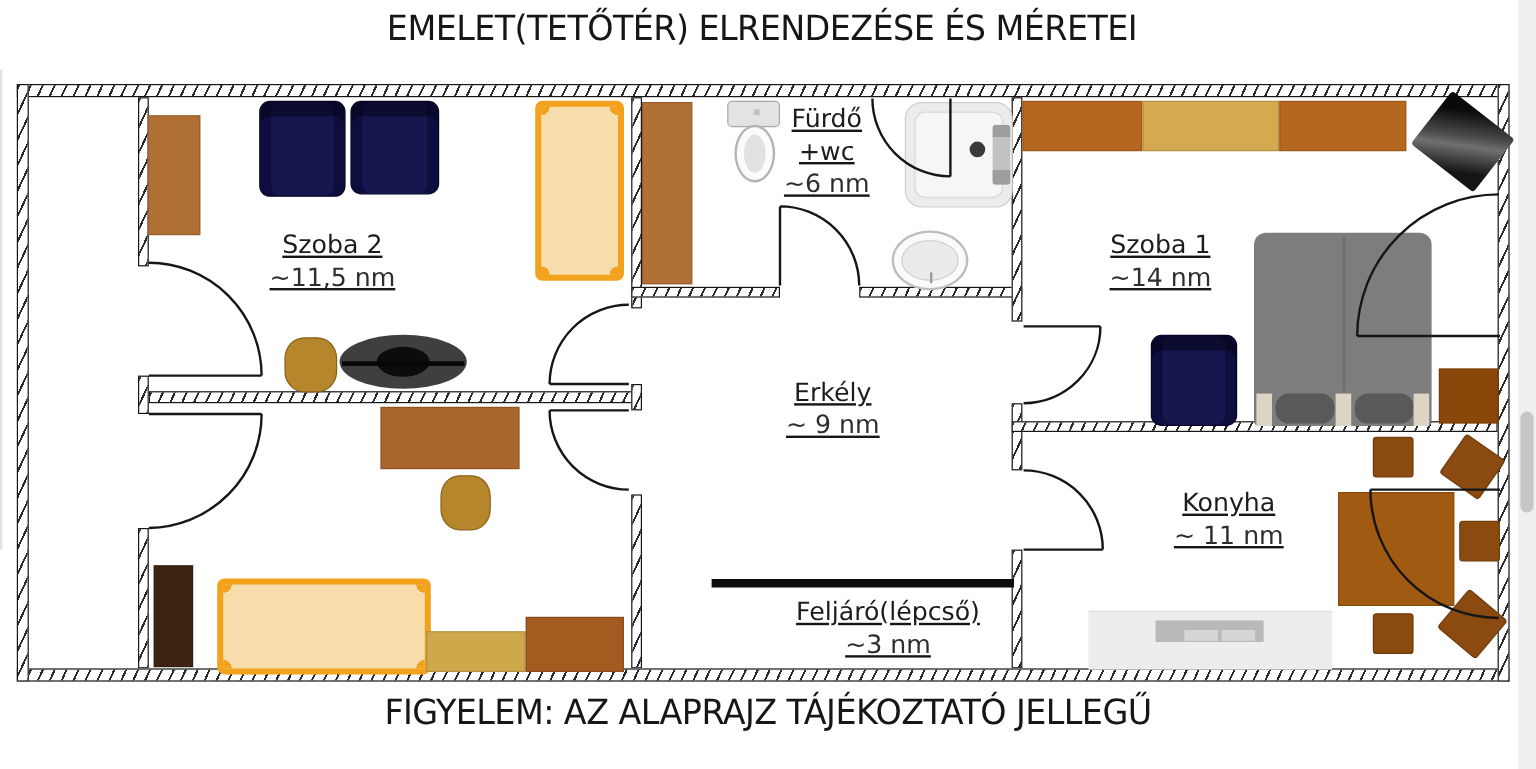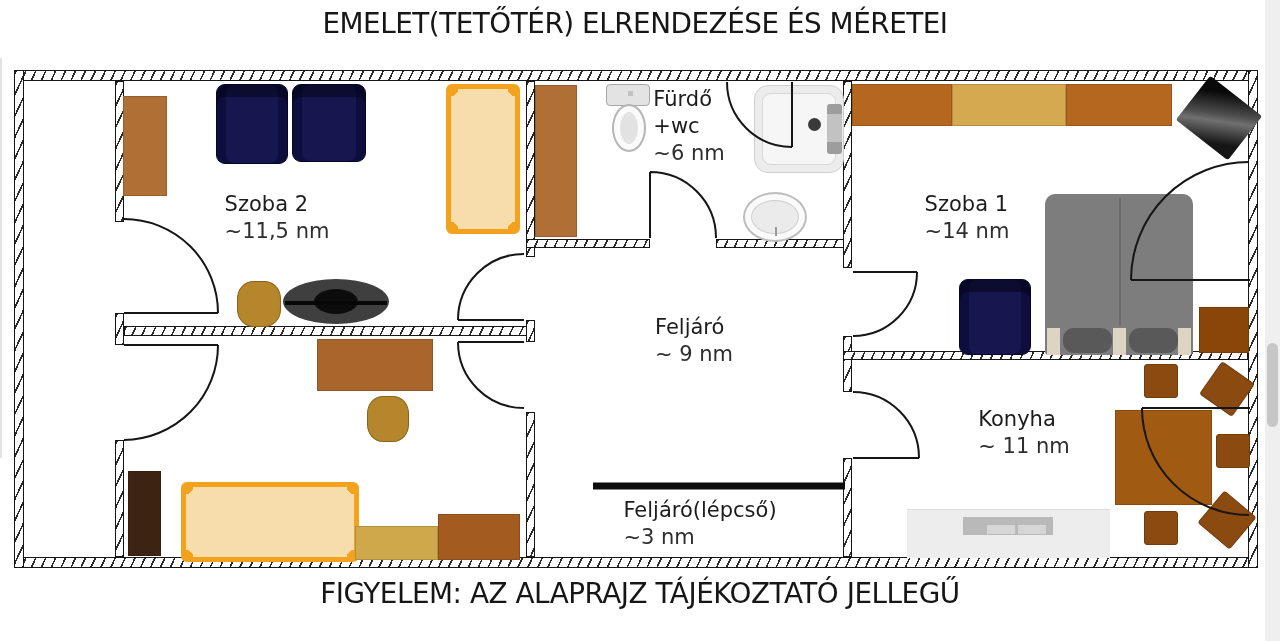--- a/index.html
+++ b/index.html
@@ -13,21 +13,21 @@
          transform:scaleX(.96);transform-origin:center;white-space:nowrap;}
   .subtitle{left:0;top:40px;width:1270px;text-align:center;font-size:30px;letter-spacing:-0.5px;}
   .footer{left:0;top:576px;width:1280px;text-align:center;font-size:29px;letter-spacing:-0.5px;
           transform:scaleX(.96);transform-origin:center;white-space:nowrap;}
 
   
   .wall{background-color:#fff;border:1.6px solid #161616;
         background-image:repeating-linear-gradient(115deg,#2a2a2a 0 1.6px,transparent 1.6px 9px);}
 
   
-  .room-label{transform:translateX(-50%);text-align:left;white-space:nowrap;}
+  .room-label{transform:translateX(-50%);text-align:center;white-space:nowrap;text-decoration:underline;}
   .rl-line{font-size:21px;line-height:27px;color:#1c1c1c;}
   .rl-area{font-size:21px;line-height:27px;color:#2e2e2e;}
 
   
   .cab{border:1px solid rgba(0,0,0,.15);}
   .armchair{background:#171750;border-radius:9px;border:1px solid #05052a;
             box-shadow:inset 0 12px 0 rgba(0,0,10,.45),inset 9px 0 0 rgba(5,5,40,.45),inset -9px 0 0 rgba(5,5,40,.45);}
   .bed{border:5px solid #f2a21d;background-color:#f6ddab;
        background-image:radial-gradient(circle 8px at 0 0,#f2a21d 0 7px,transparent 7px),
                         radial-gradient(circle 8px at 100% 0,#f2a21d 0 7px,transparent 7px),
@@ -178,24 +178,24 @@
   <div class="abs room-label" style="left:277px;top:191px">
     <div class="rl-line">Szoba 2</div>
     <div class="rl-area">~11,5 nm</div>
   </div>
   <div class="abs room-label" style="left:689px;top:86px">
     <div class="rl-line">Fürdő</div>
     <div class="rl-line">+wc</div>
     <div class="rl-area">~6 nm</div>
   </div>
   <div class="abs room-label" style="left:694px;top:314px">
-    <div class="rl-line">Feljáró</div>
+    <div class="rl-line">Erkély</div>
     <div class="rl-area">~ 9 nm</div>
   </div>
-  <div class="abs room-label" style="left:700px;top:497px">
+  <div class="abs room-label" style="left:740px;top:497px">
     <div class="rl-line">Feljáró(lépcső)</div>
     <div class="rl-area">~3 nm</div>
   </div>
   <div class="abs room-label" style="left:967px;top:191px">
     <div class="rl-line">Szoba 1</div>
     <div class="rl-area">~14 nm</div>
   </div>
   <div class="abs room-label" style="left:1024px;top:406px">
     <div class="rl-line">Konyha</div>
     <div class="rl-area">~ 11 nm</div>

